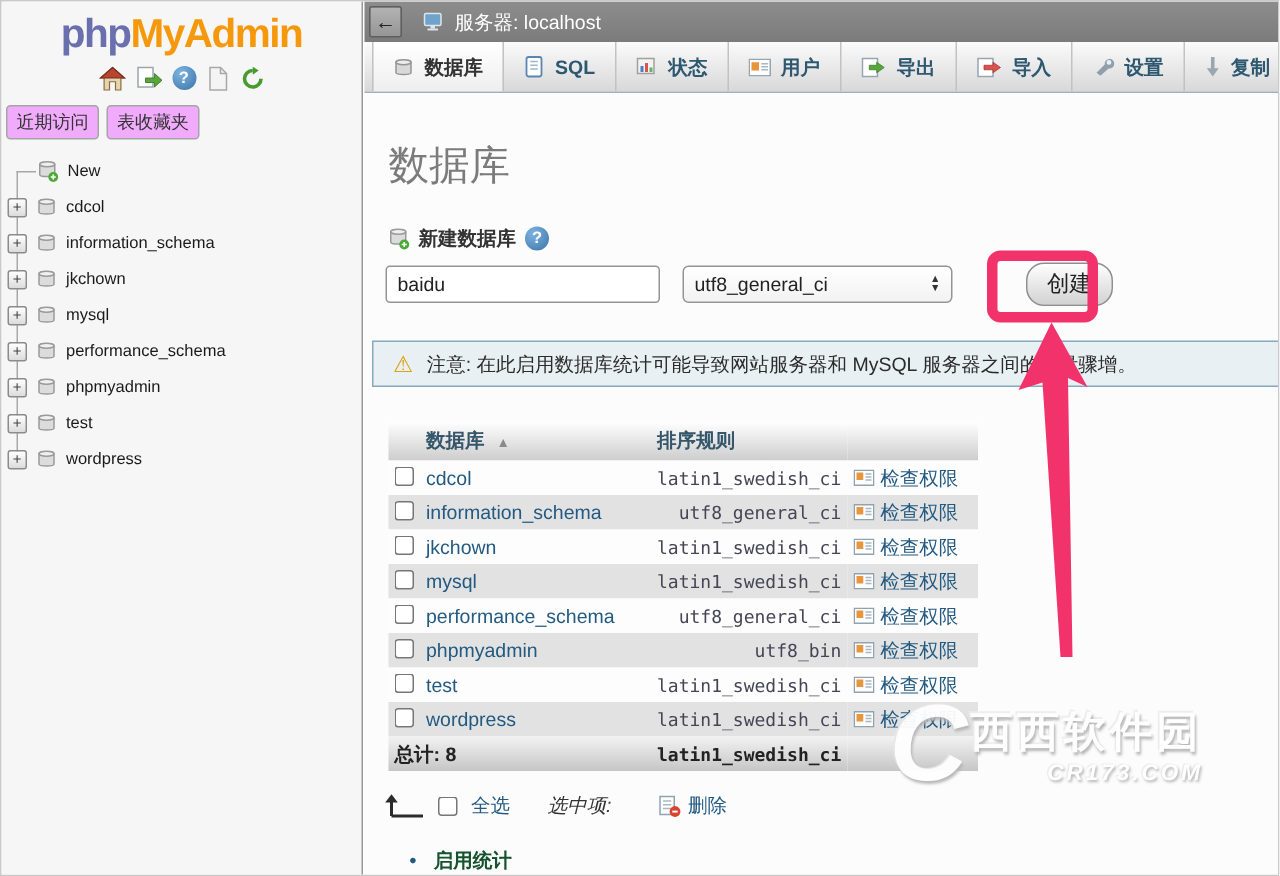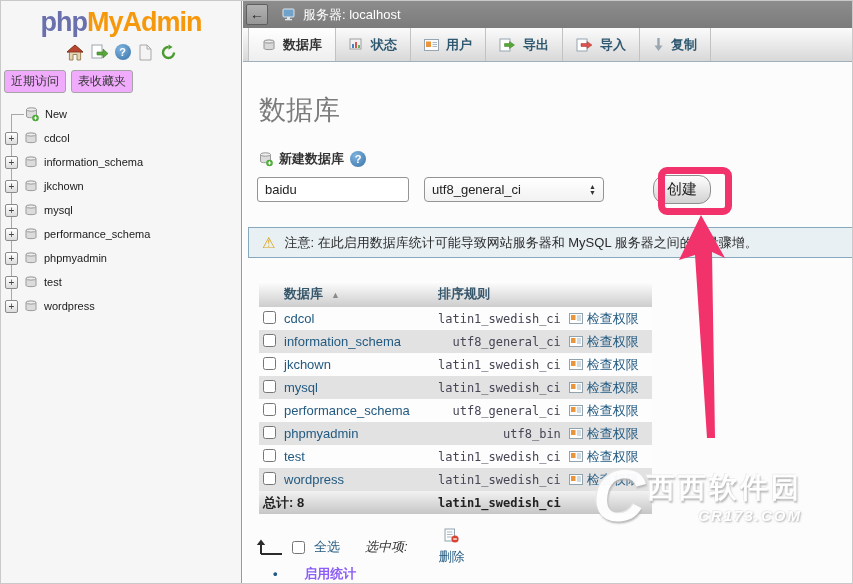--- a/index.html
+++ b/index.html
@@ -48,21 +48,21 @@
          font-weight:bold; color:#2e5770; border-right:1px solid #c2c2c2; white-space:nowrap; }
   .tab.active { background:linear-gradient(#ffffff,#eeeeee); border-left:1px solid #c2c2c2;
                 color:#333; }
 
   
   .content { position:absolute; left:242px; top:61px; width:611px; height:523px; background:#fcfcfc; }
   .page-title { position:absolute; left:16px; top:30px; font-size:27px; color:#7b7b7b; }
   .create-label-row { position:absolute; left:15px; top:88px; display:flex; align-items:center;
                       gap:6px; font-size:13px; font-weight:bold; color:#333; }
   .create-form { position:absolute; left:14px; top:113px; display:flex; align-items:center; }
-  .db-name-input { width:152px; height:25px; border:1px solid #949494; border-radius:3px;
+  .db-name-input { width:183px; height:25px; border:1px solid #949494; border-radius:3px;
                    padding:0 7px; font-size:13px; color:#222; background:#fff;
                    font-family:"Liberation Sans",sans-serif; }
   .collation-select { width:180px; height:25px; border:1px solid #949494; border-radius:4px;
                       background:linear-gradient(#ffffff,#f2f2f2); margin-left:15px;
                       display:flex; align-items:center; padding:0 7px; font-size:13px; color:#222; }
   .sel-arrows { margin-left:auto; display:flex; flex-direction:column; font-size:7px;
                 line-height:5.5px; color:#333; }
   .create-btn { margin-left:49px; padding:4px 13px; font-size:15px; border:1px solid #8e8e8e;
                 border-radius:12px; background:linear-gradient(#fefefe,#d2d2d2); color:#222;
                 font-family:"Liberation Sans",sans-serif;text-align:right; }
@@ -81,23 +81,23 @@
   .coll { font-family:"DejaVu Sans Mono", monospace; font-size:12px; color:#454555; text-align:right; }
   .action-cell { color:#235a81; }
   .action-inner { display:flex; align-items:center; gap:4px; }
   .db-table tfoot td { background:linear-gradient(#f2f2f2,#c6c6c6); font-weight:bold; color:#222; }
   .sort-mark { font-size:9px; color:#8a8a8a; margin-left:8px; }
 
   .bulk-row { position:absolute; left:13px; top:466px; display:flex; align-items:center;
               gap:9px; font-size:13px; }
   .bulk-link { color:#235a81; }
   .selected-label { font-style:italic; color:#333; margin-left:16px; }
-  .delete-wrap { display:flex; align-items:center; gap:5px; margin-left:22px; color:#235a81;flex-direction:column; }
+  .delete-wrap { display:flex; align-items:center; gap:5px; margin-left:22px; color:#235a81; }
   .stats-row { position:absolute; left:30px; top:503px; font-size:13px; font-weight:bold; }
-  .stats-link { color:#8b5cf6; text-decoration:none;margin-left:15px; }
+  .stats-link { color:#14532d; text-decoration:none; }
   .stats-row::before { content:"•"; color:#235a81; margin-right:8px; font-weight:bold; }
 
   
   .pink-rect { position:absolute; left:657px; top:166px; width:74px; height:48px;
                border:7px solid #f1326b; border-radius:9px; z-index:52; pointer-events:none; }
   .arrow-overlay { position:absolute; left:640px; top:200px; z-index:51; pointer-events:none; }
   .watermark { position:absolute; left:592px; top:460px; display:flex; align-items:center;
                gap:2px; z-index:40; pointer-events:none; color:#fff; opacity:.95; }
   .wm-logo { font-size:72px; font-weight:bold; font-style:italic; line-height:70px;
              text-shadow:1px 2px 2px #b5b5b5, -1px -1px 0 #e8e8e8; }
@@ -248,20 +248,27 @@
 
   <div class="tabbar">
     <div class="tab active">
       <svg width="14" height="14" viewBox="0 0 14 14">
           <path d="M2 3.5 C2 2 12 2 12 3.5 V10.5 C12 12 2 12 2 10.5 Z" fill="#d8d8d8" stroke="#949494"></path>
           <ellipse cx="7" cy="3.5" rx="5" ry="1.6" fill="#ececec" stroke="#949494"></ellipse>
         </svg>
       <span>数据库</span>
     </div>
     <div class="tab">
+      <svg width="14" height="15" viewBox="0 0 14 15">
+          <rect x="2" y="1" width="10" height="13" rx="1.5" fill="#fff" stroke="#5b84b1" stroke-width="1.2"></rect>
+          <path d="M4.5 4 h5 M4.5 6.5 h5 M4.5 9 h5" stroke="#9db6cf"></path>
+        </svg>
+      <span>SQL</span>
+    </div>
+    <div class="tab">
       <svg width="15" height="14" viewBox="0 0 15 14">
           <rect x="1" y="1" width="11" height="10" fill="#f2f2f2" stroke="#a0a0a0"></rect>
           <rect x="3" y="6" width="2" height="4" fill="#4a7fc1"></rect>
           <rect x="6" y="4" width="2" height="6" fill="#d9534f"></rect>
           <rect x="9" y="7" width="2" height="3" fill="#5cb85c"></rect>
         </svg>
       <span>状态</span>
     </div>
     <div class="tab">
       <svg width="15" height="12" viewBox="0 0 15 12">
@@ -277,20 +284,27 @@
           <path d="M15.5 7 l-5 -3.5 v2 h-5 v3 h5 v2 Z" fill="#57a639" stroke="#3c7d25" stroke-width="0.5"></path>
         </svg>
       <span>导出</span>
     </div>
     <div class="tab">
       <svg width="17" height="14" viewBox="0 0 17 14">
           <rect x="1" y="1" width="10" height="12" fill="#fff" stroke="#96a6b2"></rect>
           <path d="M16 7 l-5 -3.5 v2 h-6 v3 h6 v2 Z" fill="#d9534f" stroke="#a8322e" stroke-width="0.5"></path>
         </svg>
       <span>导入</span>
+    </div>
+    <div class="tab">
+      <svg width="15" height="15" viewBox="0 0 15 15">
+          <path d="M3 13 L8.5 7.5 a3.2 3.2 0 1 1 2.6 2.6 L5.6 15 Z" fill="#8fa0ac" transform="translate(0,-1.5)"></path>
+          <circle cx="11.3" cy="4.6" r="1.6" fill="#e9eef2"></circle>
+        </svg>
+      <span>设置</span>
     </div>
     <div class="tab">
       <svg width="11" height="15" viewBox="0 0 11 15">
           <rect x="4.3" y="1" width="2.4" height="8" fill="#9aa7b0"></rect>
           <path d="M1.5 8.5 h8 L5.5 14 Z" fill="#9aa7b0"></path>
         </svg>
       <span>复制</span>
     </div>
   </div>
 

